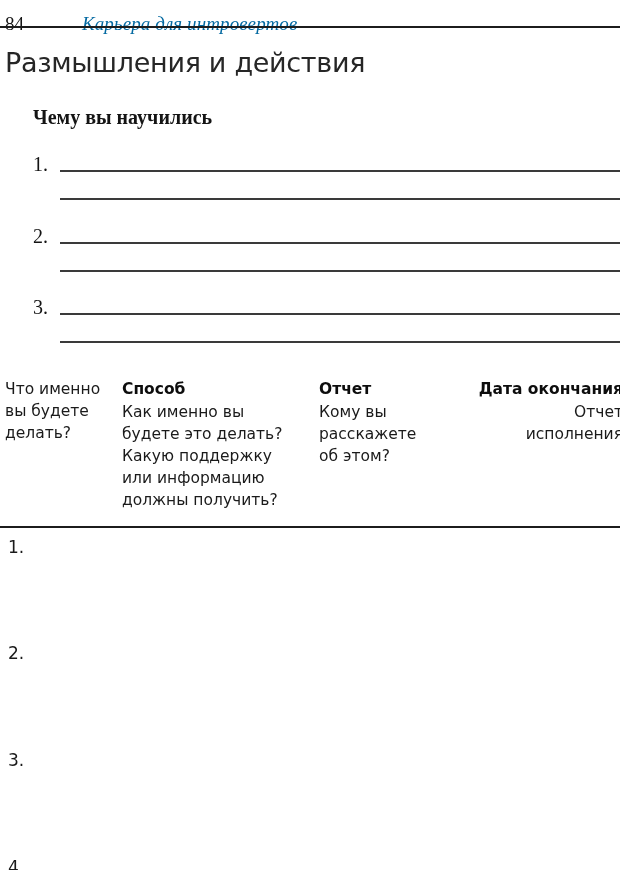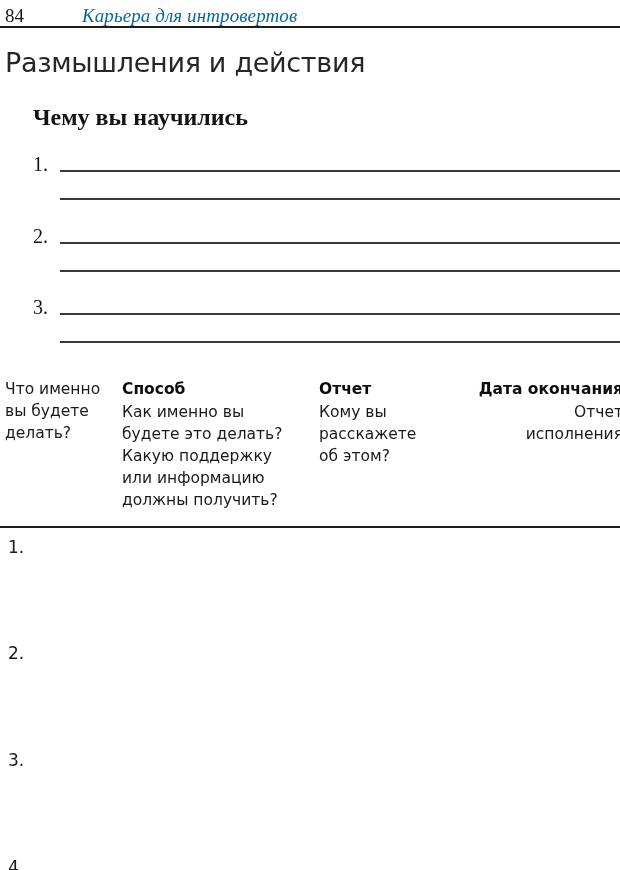--- a/index.html
+++ b/index.html
@@ -20,21 +20,21 @@
   .page {
     position: relative;
     width: 620px;
     height: 870px;
   }
 
   
   .running-head {
     position: absolute;
     left: 0;
-    top: 4px;
+    top: 12px;
     width: 620px;
     height: 28px;
   }
   .folio {
     position: absolute;
     left: 5px;
     top: 0px;
     font-family: "Liberation Serif", serif;
     font-size: 19px;
     line-height: 24px;
@@ -73,21 +73,21 @@
     letter-spacing: -0.3px;
   }
 
   
   .sub-heading {
     position: absolute;
     left: 33px;
     top: 104px;
     font-family: "Liberation Serif", serif;
     font-weight: bold;
-    font-size: 24px;
+    font-size: 20px;
     line-height: 26px;
     color: #141414;
   }
 
   
   .blank-group {
     position: absolute;
     left: 0;
     width: 620px;
   }

